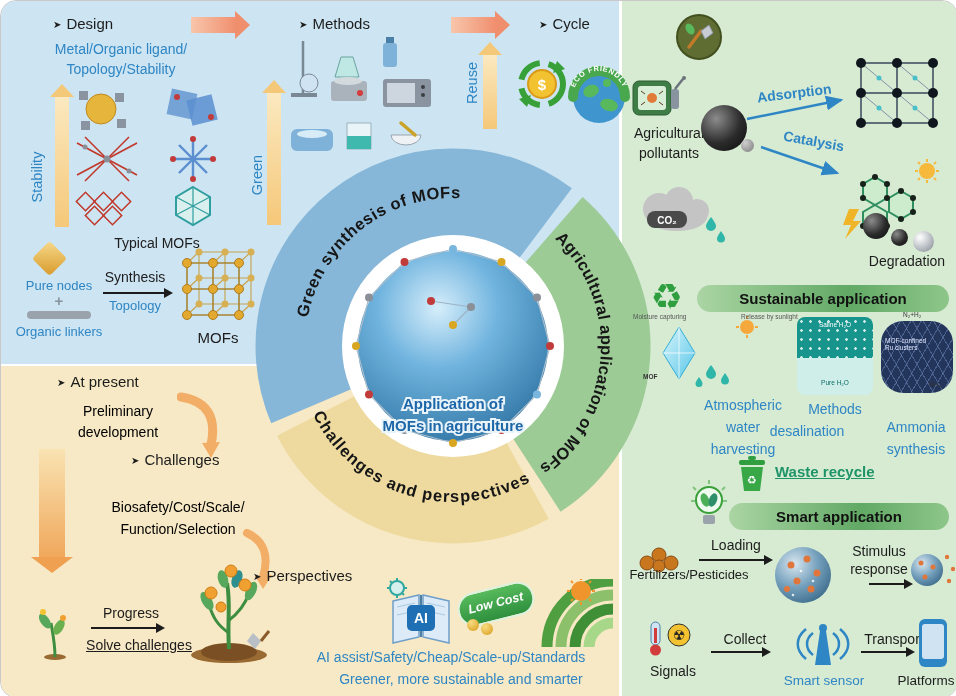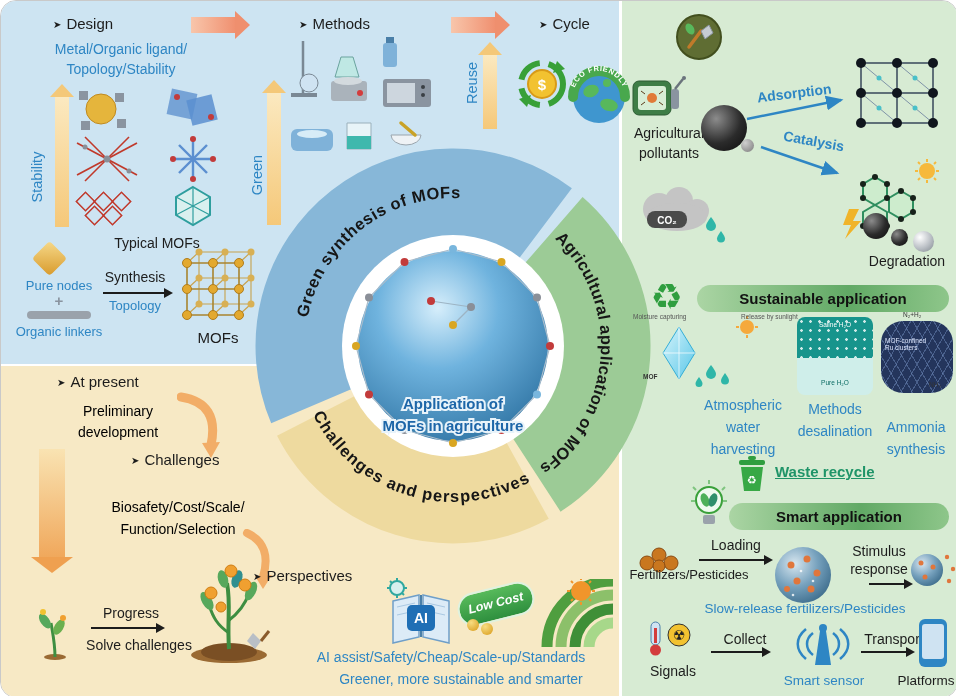--- a/index.html
+++ b/index.html
@@ -438,21 +438,21 @@
   <div class="t tiny" style="left:740px;top:312px;width:60px;">Release by sunlight</div>
   <div class="t tiny bold" style="left:642px;top:372px;width:30px;color:#333;">MOF</div>
   <div class="t blue c" style="left:692px;top:396px;width:100px;">Atmospheric</div>
   <div class="t blue c" style="left:692px;top:418px;width:100px;">water</div>
   <div class="t blue c" style="left:692px;top:440px;width:100px;">harvesting</div>
 
   <div class="desal"></div>
   <div class="t tiny c" style="left:798px;top:320px;width:72px;color:#ffffff;z-index:6;">Saline H₂O</div>
   <div class="t tiny c" style="left:798px;top:378px;width:72px;color:#0b6b63;z-index:6;">Pure H₂O</div>
   <div class="t blue c" style="left:788px;top:400px;width:92px;">Methods</div>
-  <div class="t blue c" style="left:788px;top:422px;width:92px;">desalination</div>
+  <div class="t blue c" style="left:760px;top:422px;width:92px;">desalination</div>
 
   <div class="ammonia"></div>
   <div class="t tiny" style="left:902px;top:310px;width:50px;color:#333;">N₂+H₂</div>
   <div class="t tiny" style="left:884px;top:336px;width:42px;color:#dfe8ff;z-index:6;">MOF-confined Ru clusters</div>
   <div class="t tiny" style="left:928px;top:380px;width:26px;color:#333;">NH₃</div>
   <div class="t blue c" style="left:874px;top:418px;width:82px;">Ammonia</div>
   <div class="t blue c" style="left:874px;top:440px;width:82px;">synthesis</div>
 
   <svg class="ic" style="left:736px;top:454px;" width="30" height="38" viewBox="0 0 30 38">
     <rect x="11" y="1" width="8" height="4" rx="2" fill="#2f9e3f"></rect>
@@ -521,21 +521,20 @@
     <circle cx="18" cy="21" r="16" fill="url(#sphB)"></circle>
     <g fill="#e0763c">
         <circle cx="12" cy="14" r="2.5"></circle>
         <circle cx="24" cy="18" r="2.5"></circle>
         <circle cx="16" cy="28" r="2.5"></circle>
         <circle cx="38" cy="8" r="2.2"></circle>
         <circle cx="44" cy="20" r="2.2"></circle>
         <circle cx="40" cy="32" r="2.2"></circle>
       </g>
   </svg>
-  <div class="t blue c" style="left:656px;top:600px;width:296px;font-size:13.5px;">Slow-release fertilizers/Pesticides</div>
 
   <svg class="ic" style="left:644px;top:618px;" width="52" height="42" viewBox="0 0 52 42">
     <rect x="6" y="3" width="9" height="23" rx="4.5" fill="#cfe3f2" stroke="#4a7fa8"></rect>
     <line x1="10.5" y1="9" x2="10.5" y2="24" stroke="#d33c3c" stroke-width="3"></line>
     <circle cx="10.5" cy="31" r="5.5" fill="#d33c3c"></circle>
     <circle cx="34" cy="16" r="11" fill="#f2c230" stroke="#333333"></circle>
     <text x="34" y="21" text-anchor="middle" font-size="14" fill="#222222">☢</text>
   </svg>
   <div class="t c" style="left:640px;top:662px;width:64px;">Signals</div>
   <div class="t c" style="left:712px;top:630px;width:64px;">Collect</div>
@@ -578,21 +577,21 @@
   <svg class="ic" style="left:32px;top:594px;" width="44" height="66" viewBox="0 0 44 66">
     <ellipse cx="22" cy="62" rx="11" ry="3" fill="#9a6a33"></ellipse>
     <path d="M22,62 C22,48 20,40 18,28" fill="none" stroke="#3e8e41" stroke-width="3"></path>
     <ellipse cx="12" cy="26" rx="4.5" ry="8.5" fill="#57a85c" transform="rotate(-35 12 26)"></ellipse>
     <ellipse cx="26" cy="32" rx="4.5" ry="8.5" fill="#6ab04f" transform="rotate(30 26 32)"></ellipse>
     <circle cx="10" cy="17" r="3" fill="#f2c230"></circle>
       <circle cx="30" cy="23" r="3" fill="#f0a030"></circle>
   </svg>
   <div class="t c" style="left:92px;top:604px;width:76px;">Progress</div>
   <div class="hl" style="left:90px;top:626px;width:66px;"></div>
-  <div class="t c" style="left:76px;top:636px;width:124px;">Solve challenges</div>
+  <div class="t c" style="left:76px;top:636px;width:124px;text-decoration:underline;">Solve challenges</div>
 
   <svg class="ic" style="left:186px;top:548px;" width="84" height="116" viewBox="0 0 84 116">
     <ellipse cx="42" cy="106" rx="38" ry="8" fill="#9a6a33"></ellipse>
     <ellipse cx="42" cy="103" rx="28" ry="9" fill="#7a4f24"></ellipse>
     <path d="M42,100 C40,70 44,56 40,34" fill="none" stroke="#3e8e41" stroke-width="4"></path>
     <path d="M41,72 C52,64 58,56 62,44" fill="none" stroke="#3e8e41" stroke-width="3"></path>
     <path d="M42,84 C30,76 26,68 22,56" fill="none" stroke="#3e8e41" stroke-width="3"></path>
     <ellipse cx="20" cy="52" rx="5" ry="10" fill="#57a85c" transform="rotate(-30 20 52)"></ellipse>
     <ellipse cx="64" cy="42" rx="5" ry="10" fill="#57a85c" transform="rotate(25 64 42)"></ellipse>
     <ellipse cx="36" cy="30" rx="5" ry="9" fill="#57a85c" transform="rotate(-15 36 30)"></ellipse>

